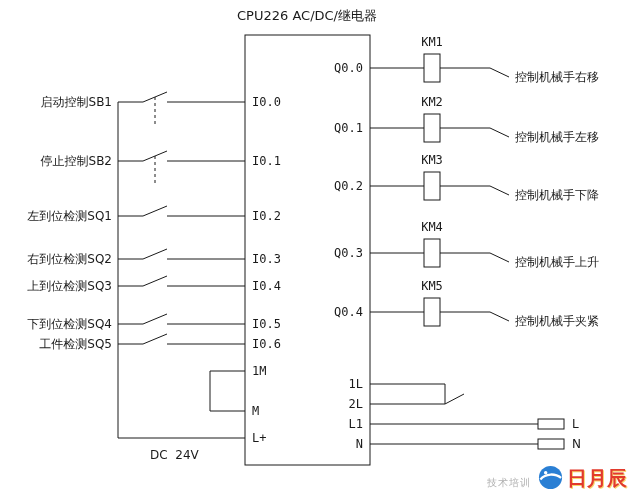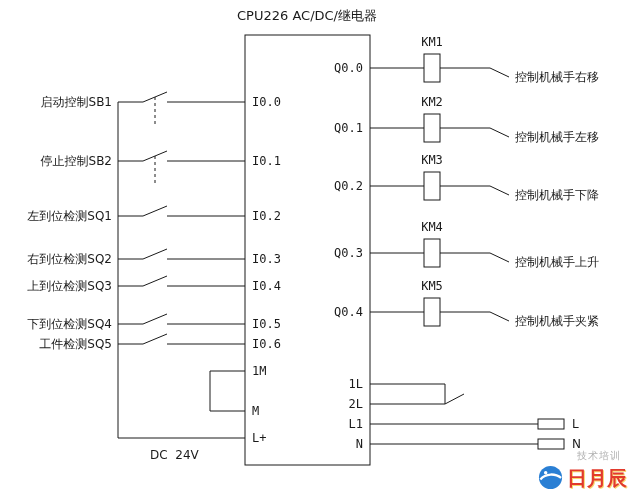--- a/index.html
+++ b/index.html
@@ -15,21 +15,21 @@
   .dash{stroke-dasharray:3 3;}
   .coil{fill:#ffffff;stroke:#1a1a1a;stroke-width:1;}
   .box{fill:#ffffff;stroke:#1a1a1a;stroke-width:1;}
   .t{font-family:"DejaVu Sans", sans-serif;font-size:12px;fill:#1a1a1a;}
   .pin{font-family:"DejaVu Sans Mono", monospace;font-size:12px;fill:#1a1a1a;}
   .mid{text-anchor:middle;}
   .end{text-anchor:end;}
   .title{font-size:13px;}
   .watermark{
     position:absolute;right:2px;bottom:2px;
-    display:flex;flex-direction:column;align-items:flex-end;margin-top:13px;
+    display:flex;flex-direction:row;align-items:flex-end;margin-top:13px;
   }
   .wm-tagline{font-size:10px;color:#b0b0b0;letter-spacing:1px;margin:0 6px 1px 0;}
   .wm-row{display:flex;align-items:center;gap:3px;}
   .wm-brand{
     font-size:20px;font-weight:bold;color:#e23a2c;
     text-shadow:1px 1px 0 rgba(245,200,60,.75);
     line-height:1;
   }
 </style>
 </head>

